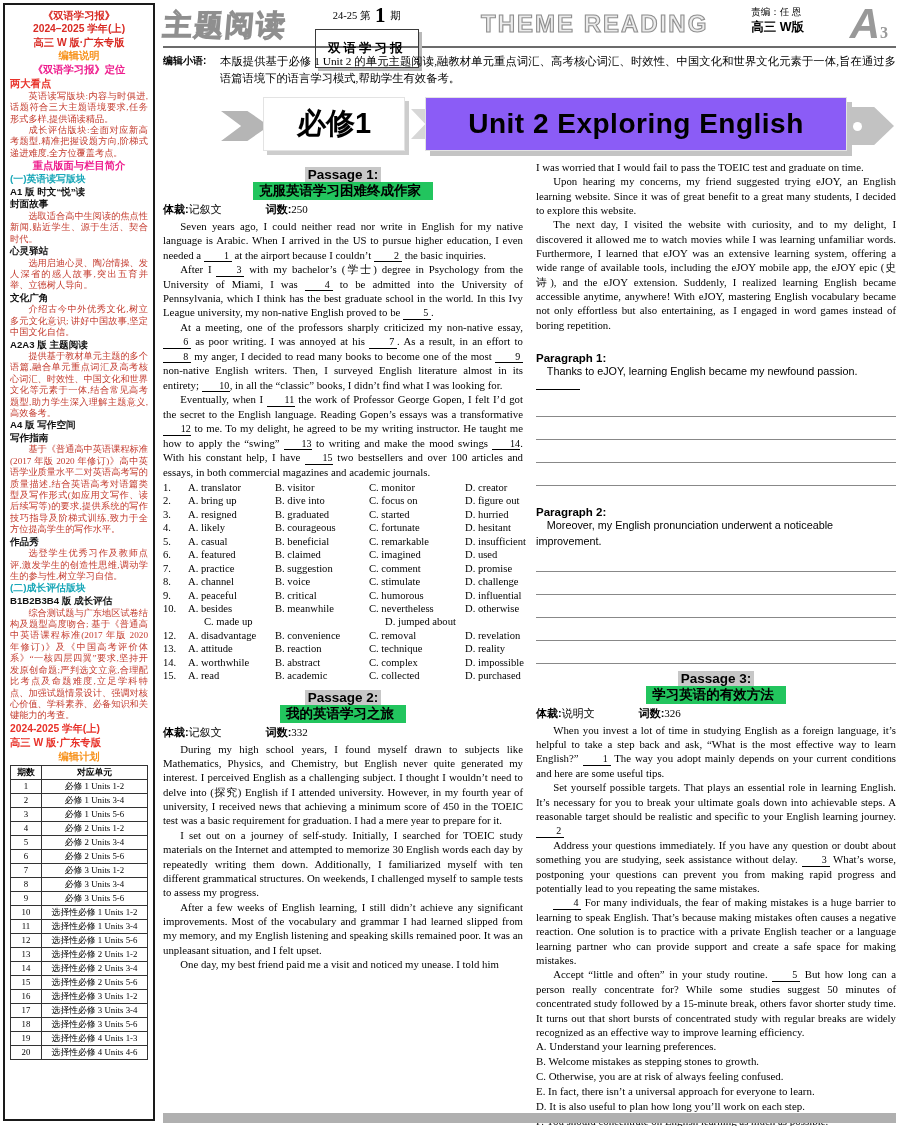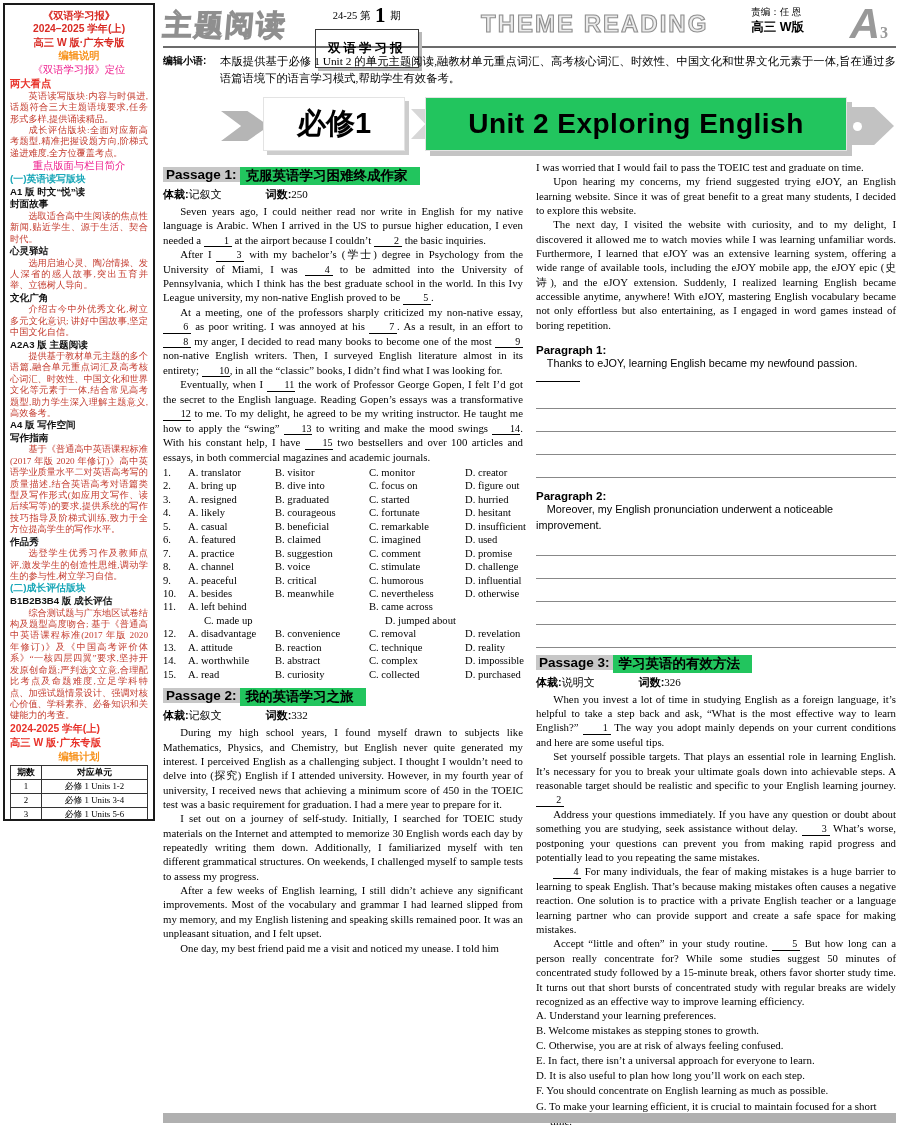--- a/index.html
+++ b/index.html
@@ -2,29 +2,29 @@
 <html><head>
 <meta charset="utf-8">
 <style>
   html,body{margin:0;padding:0;}
   body{
     width:900px;height:1126px;position:relative;background:#fff;color:#000;
     font-family:"Liberation Serif", serif;overflow:hidden;
   }
   
   .sidebar{
-    position:absolute;left:3px;top:3px;width:152px;height:818px;
+    position:absolute;left:3px;top:3px;width:152px;height:1118px;
     border:2px solid #1a1a1a;box-sizing:border-box;padding:4px 5px;
     overflow:hidden;font-size:9.2px;line-height:1.24;color:#c43b2e;
   }
   .sb-mast-line{color:#d92b24;font-weight:bold;text-align:center;
     font-family:"Liberation Sans",sans-serif;font-size:10.3px;line-height:1.3;}
   .sb-orange{color:#f7931e;font-weight:bold;text-align:center;
     font-family:"Liberation Sans",sans-serif;font-size:10.3px;line-height:1.35;}
-  .sb-magenta{color:#ee1d8d;font-weight:normal;text-align:center;
+  .sb-magenta{color:#ee1d8d;font-weight:bold;text-align:center;
     font-family:"Liberation Sans",sans-serif;font-size:10.3px;line-height:1.35;}
   .sb-redhead{color:#e8322a;font-weight:bold;text-align:left;
     font-family:"Liberation Sans",sans-serif;font-size:10.3px;line-height:1.35;}
   .sb-body{text-indent:2em;color:#c43b2e;text-align:justify;}
   .sb-bold{color:#111;font-weight:bold;font-family:"Liberation Sans",sans-serif;font-size:9.6px;line-height:1.3;}
   .sb-cyan{color:#19a7b8;font-weight:bold;font-family:"Liberation Sans",sans-serif;font-size:9.9px;line-height:1.3;}
   .schedule{width:100%;border-collapse:collapse;margin-top:2px;color:#000;}
   .schedule th,.schedule td{border:1px solid #333;font-size:8.8px;text-align:center;padding:1px 0;line-height:1.25;margin-top:16px;}
   .schedule th{font-weight:bold;}
   .schedule th:first-child{width:30px;}
@@ -50,48 +50,48 @@
   .intro b{position:absolute;left:0;top:0;font-family:"Liberation Sans",sans-serif;font-size:10px;}
   
   .banner{position:relative;height:60px;margin:9px 0 4px;}
   .chev-left{position:absolute;left:58px;top:15px;width:48px;height:30px;background:#b5b5b5;
     clip-path:polygon(0 0,55% 0,100% 50%,55% 100%,0 100%,42% 50%);}
   .book-box{position:absolute;left:100px;top:1px;width:140px;height:52px;background:#fff;
     border:1px solid #e3e3e3;box-shadow:4px 4px 0 #cdcdcd;display:flex;align-items:center;justify-content:center;
     font-family:"Liberation Sans",sans-serif;font-weight:bold;font-size:29px;}
   .chev-mid{position:absolute;left:248px;top:13px;width:34px;height:30px;background:#d7d7d7;
     clip-path:polygon(0 0,55% 0,100% 50%,55% 100%,0 100%,42% 50%);}
-  .unit-box{position:absolute;left:262px;top:1px;width:420px;height:52px;background:#22c55e;
+  .unit-box{position:absolute;left:262px;top:1px;width:420px;height:52px;background:#8b5cf6;
     border:1px solid #e3e3e3;box-shadow:5px 5px 0 #c4c4c4;display:flex;align-items:center;justify-content:center;
     font-family:"Liberation Sans",sans-serif;font-weight:bold;font-size:28px;letter-spacing:0.5px;}
   .chev-tip{position:absolute;right:2px;top:11px;width:44px;height:38px;background:#c2c2c2;
     clip-path:polygon(0 0,55% 0,100% 50%,55% 100%,0 100%);}
   .tip-dot{position:absolute;right:34px;top:26px;width:9px;height:9px;border-radius:50%;background:#fff;}
   
   .columns{display:flex;gap:13px;}
   .col{width:360px;}
   .passage-head{margin:7px 0 2px;font-family:"Liberation Sans",sans-serif;font-weight:bold;
-    font-size:13.5px;display:flex;align-items:flex-start;}
+    font-size:13.5px;display:flex;align-items:center;flex-direction:column;}
   .p-label{background:#c7c7c7;padding:0 3px;white-space:nowrap;}
   .p-title{background:#22c55e;padding:0 12px 0 6px;white-space:nowrap;}
   .meta{font-size:11px;margin:2px 0 2px;}
   .meta b{font-family:"Liberation Sans",sans-serif;}
   .meta .gap{display:inline-block;width:44px;}
   .body-p{margin:0;text-indent:1.6em;font-size:10.8px;line-height:1.33;text-align:justify;}
   .body-p.noindent{text-indent:0;}
   .blank{display:inline-block;min-width:28px;border-bottom:1px solid #000;text-align:center;
     line-height:1.05;font-size:10px;}
   .blank.wide{min-width:44px;}
   .opt-grid{margin-top:2px;}
   .opt-row{display:grid;grid-template-columns:25px 87px 94px 96px auto;
     font-size:10.6px;line-height:1.27;}
   .opt-cell{white-space:nowrap;}
   .span2{grid-column:span 2;}
   .indent{padding-left:16px;}
-  .para-label{font-family:"Liberation Sans",sans-serif;font-weight:bold;font-size:11.5px;margin-top:12px;}
+  .para-label{font-family:"Liberation Sans",sans-serif;font-weight:bold;font-size:11.5px;margin-top:20px;}
   .para-text{font-size:10.8px;line-height:1.4;text-indent:1em;font-family:"Liberation Sans",sans-serif;}
   .answer-line{height:22px;border-bottom:1px solid #888;}
   .choice-line{font-size:10.9px;line-height:1.38;padding-left:14px;text-indent:-14px;}
   .note{text-align:center;font-size:10.8px;margin-top:9px;font-family:"Liberation Sans",sans-serif;}
   .note .names{font-weight:bold;}
   .note .hint{font-weight:bold;}
   .bottom-bar{position:absolute;left:163px;bottom:3px;width:733px;height:10px;background:#b0b0b0;}
 </style>
 </head>
 <body>
@@ -344,25 +344,20 @@
             <span class="opt-cell ">D. influential</span>
           </div>
           <div class="opt-row">
             <span class="opt-num">10.</span>
             <span class="opt-cell ">A. besides</span>
             <span class="opt-cell ">B. meanwhile</span>
             <span class="opt-cell ">C. nevertheless</span>
             <span class="opt-cell ">D. otherwise</span>
           </div>
           <div class="opt-row">
-            <span class="opt-num">11.</span>
-            <span class="opt-cell span2">A. left behind</span>
-            <span class="opt-cell span2">B. came across</span>
-          </div>
-          <div class="opt-row">
             <span class="opt-num"></span>
             <span class="opt-cell span2 indent">C. made up</span>
             <span class="opt-cell span2 indent">D. jumped about</span>
           </div>
           <div class="opt-row">
             <span class="opt-num">12.</span>
             <span class="opt-cell ">A. disadvantage</span>
             <span class="opt-cell ">B. convenience</span>
             <span class="opt-cell ">C. removal</span>
             <span class="opt-cell ">D. revelation</span>
@@ -377,21 +372,21 @@
           <div class="opt-row">
             <span class="opt-num">14.</span>
             <span class="opt-cell ">A. worthwhile</span>
             <span class="opt-cell ">B. abstract</span>
             <span class="opt-cell ">C. complex</span>
             <span class="opt-cell ">D. impossible</span>
           </div>
           <div class="opt-row">
             <span class="opt-num">15.</span>
             <span class="opt-cell ">A. read</span>
-            <span class="opt-cell ">B. curiosity</span>
+            <span class="opt-cell ">B. academic</span>
             <span class="opt-cell ">C. collected</span>
             <span class="opt-cell ">D. purchased</span>
           </div>
         </div>
 
       <div class="passage-head">
         <span class="p-label">Passage 2:</span>
         <span class="p-title">我的英语学习之旅</span>
       </div>
       <div class="meta">

